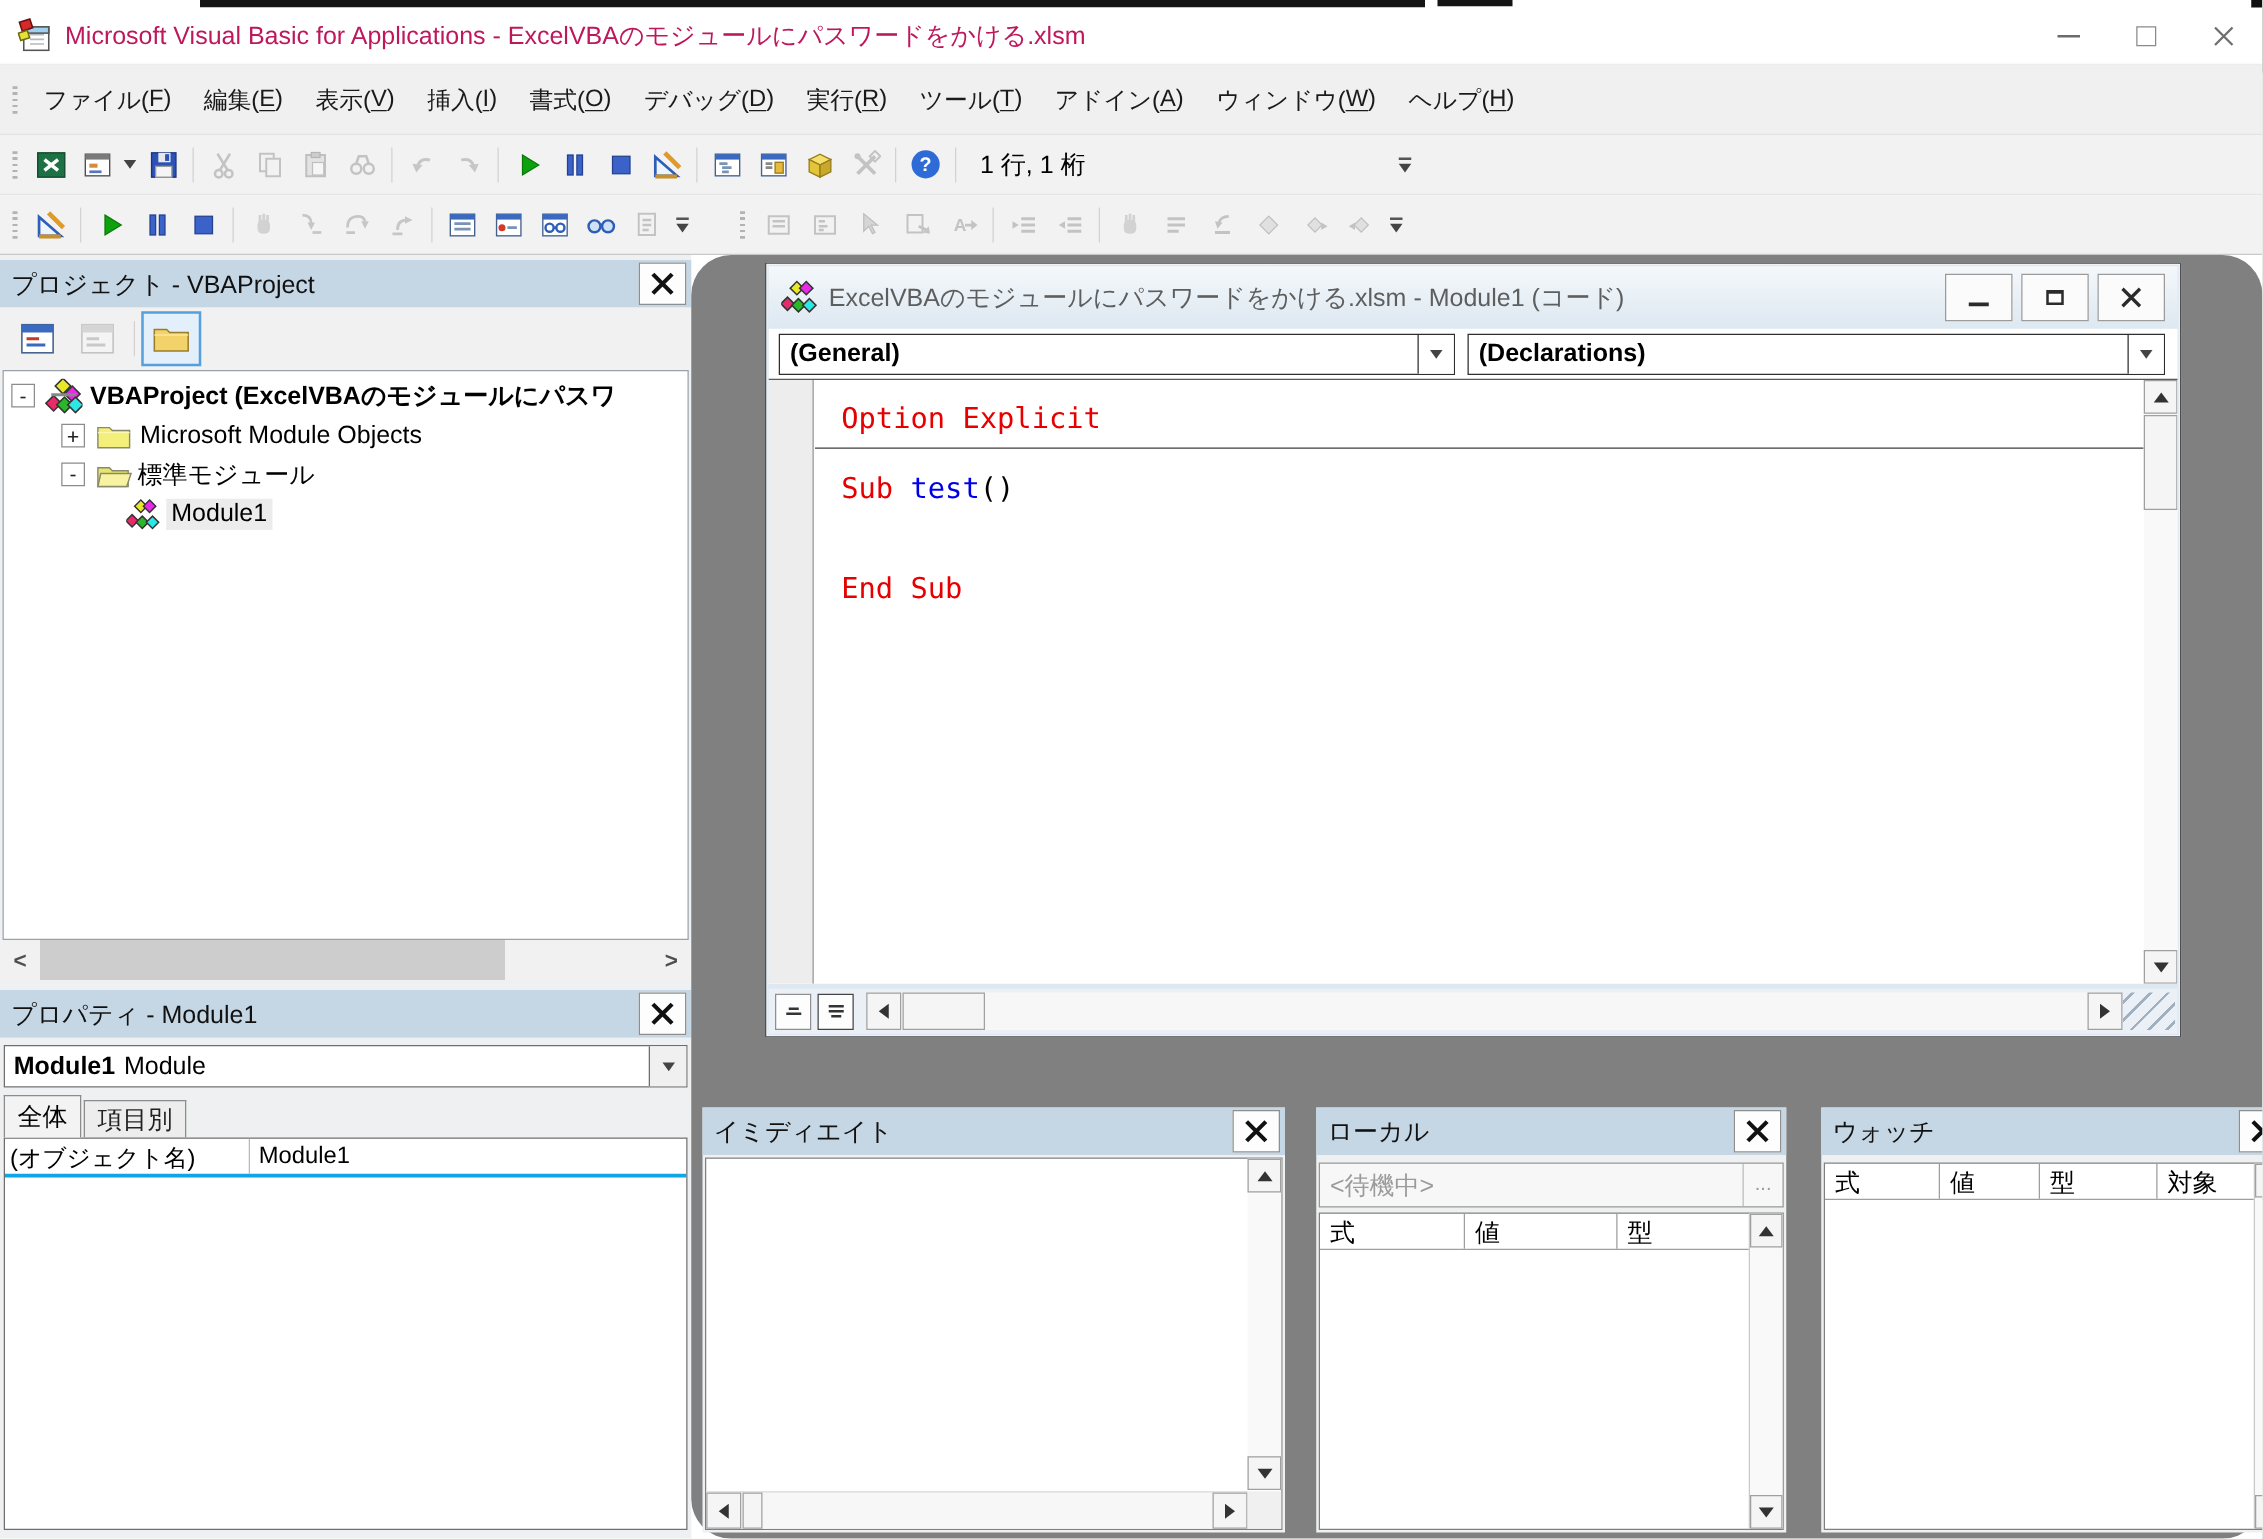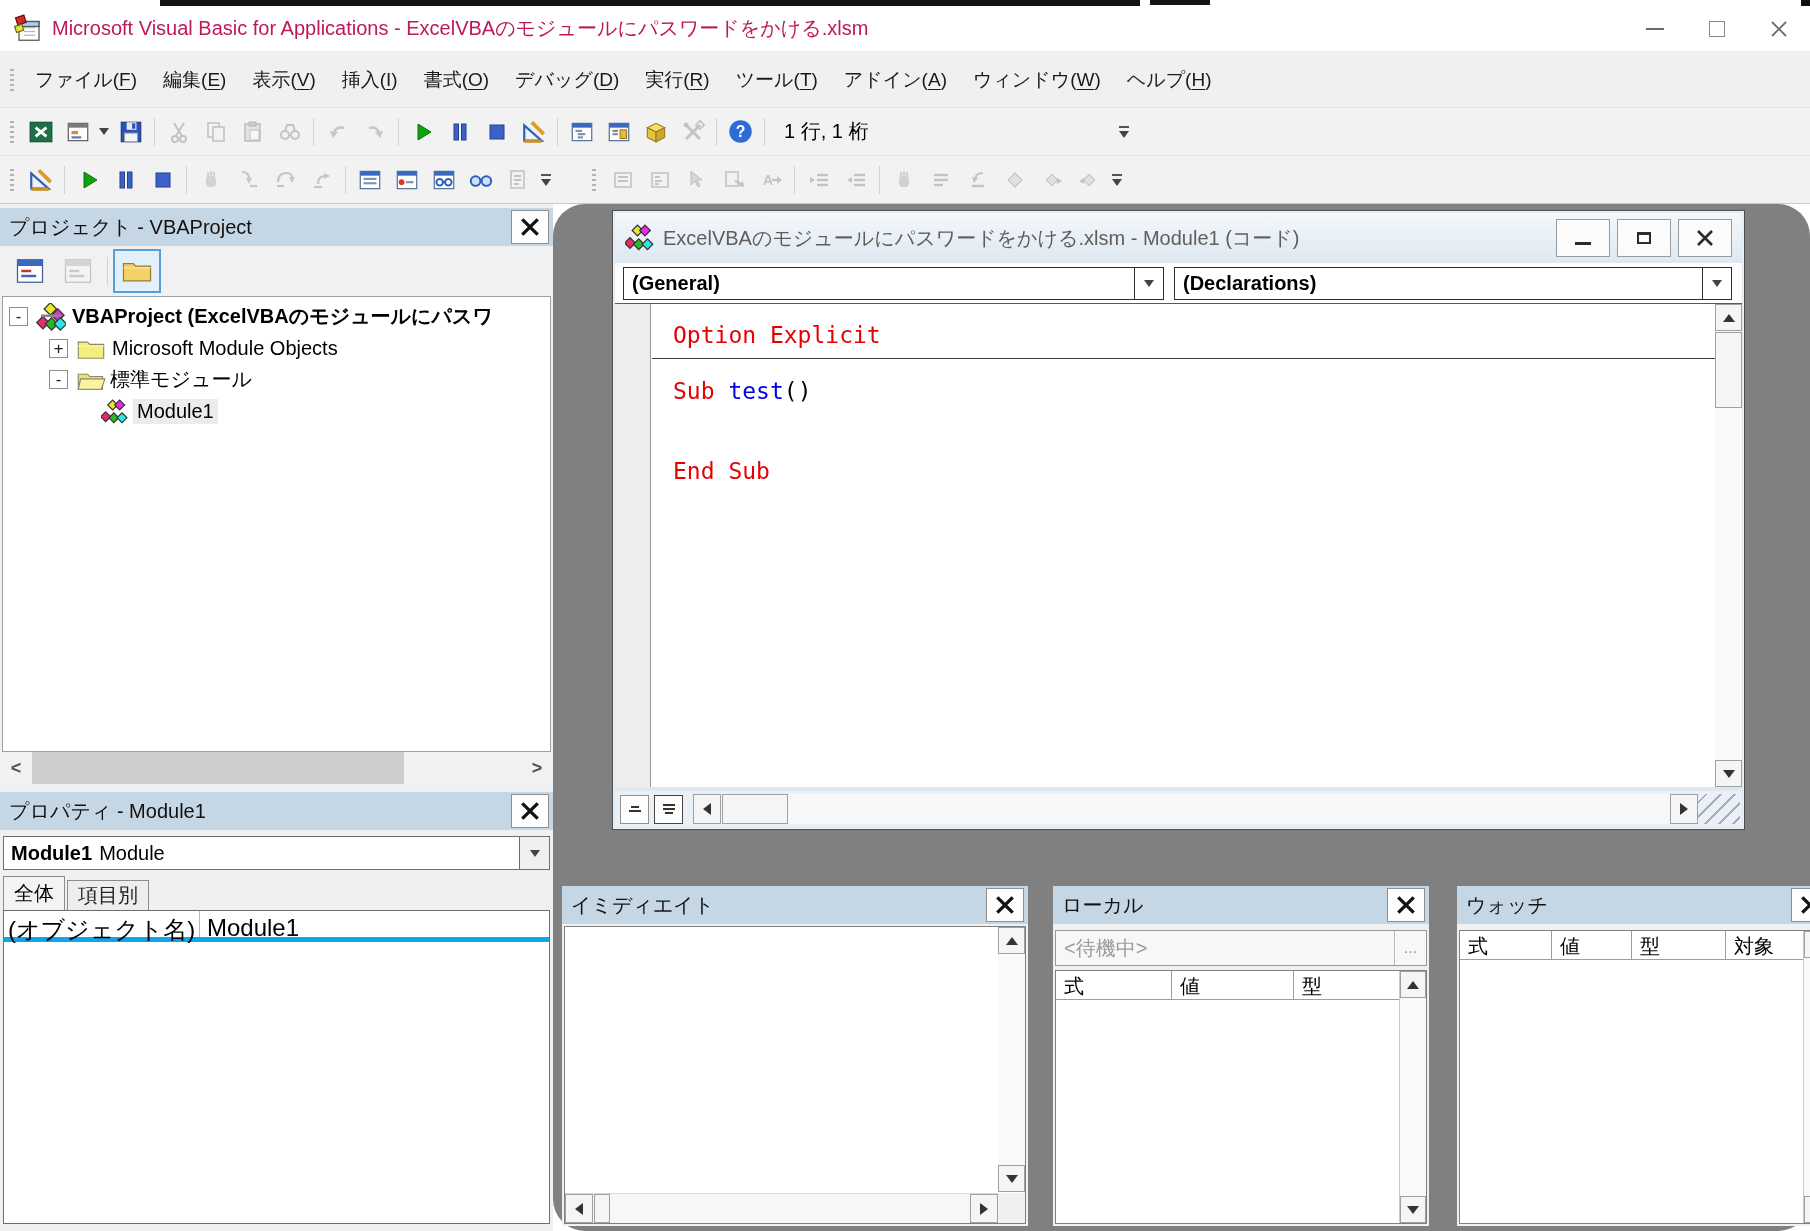--- a/index.html
+++ b/index.html
@@ -80,21 +80,21 @@
               padding-left:7px; white-space:nowrap; }
   .selector .dd { position:absolute; right:0; top:0; bottom:0; width:30px; background:#f0f0f0;
                   border-left:1px solid #6e6e6e; display:flex; align-items:center; justify-content:center; }
   .tabs { position:absolute; top:672px; left:3px; right:3px; height:34px; display:flex; align-items:flex-end; }
   .tab { font-size:20px; border:1px solid #8c8c8c; border-bottom:none; padding:0 10px;
          display:flex; align-items:center; white-space:nowrap; }
   .tab.active { height:34px; background:#f3f3f3; position:relative; z-index:2; }
   .tab.inactive { height:30px; background:#ededed; margin-left:2px; color:#222; }
   .prop-grid { position:absolute; top:706px; left:3px; right:3px; bottom:7px; background:#fff;
                border:1px solid #6e6e6e; }
-  .prop-row { display:flex; height:31px; border-bottom:5px solid #0ea5e9; font-size:24px; }
+  .prop-row { display:flex; height:31px; border-bottom:3px solid #0ea5e9; font-size:19px; }
   .prop-name { width:196px; border-right:1px solid #b9b9b9; padding:3px 4px; white-space:nowrap; }
   .prop-val { padding:3px 7px; white-space:nowrap; }
 
   
   .mdi { position:absolute; top:204px; left:553px; right:0; bottom:0; background:#808080;border-radius:32px; }
 
   
   .code-win { position:absolute; left:59px; top:6px; width:1133px; height:620px;
               background:#dfe8f1; border:1px solid #4e4e4e; box-shadow:inset 0 0 0 1px #eef3f8; }
   .cw-title { position:absolute; top:2px; left:2px; right:2px; height:50px;

